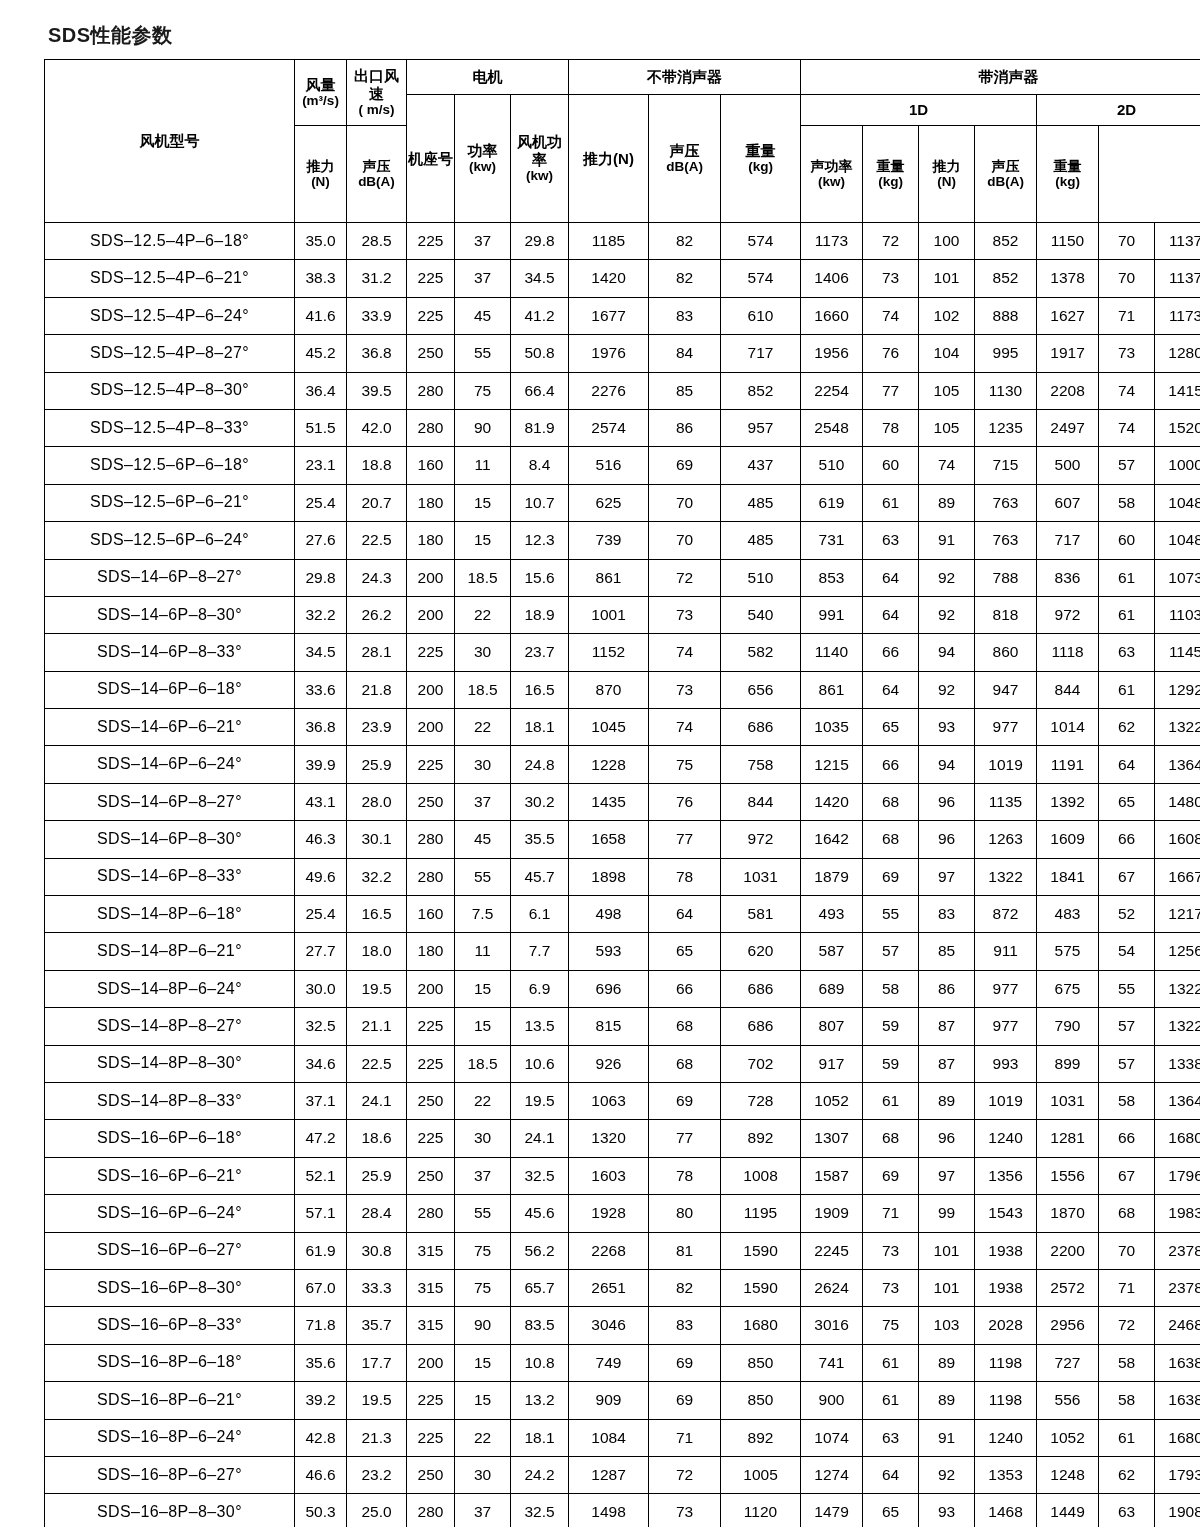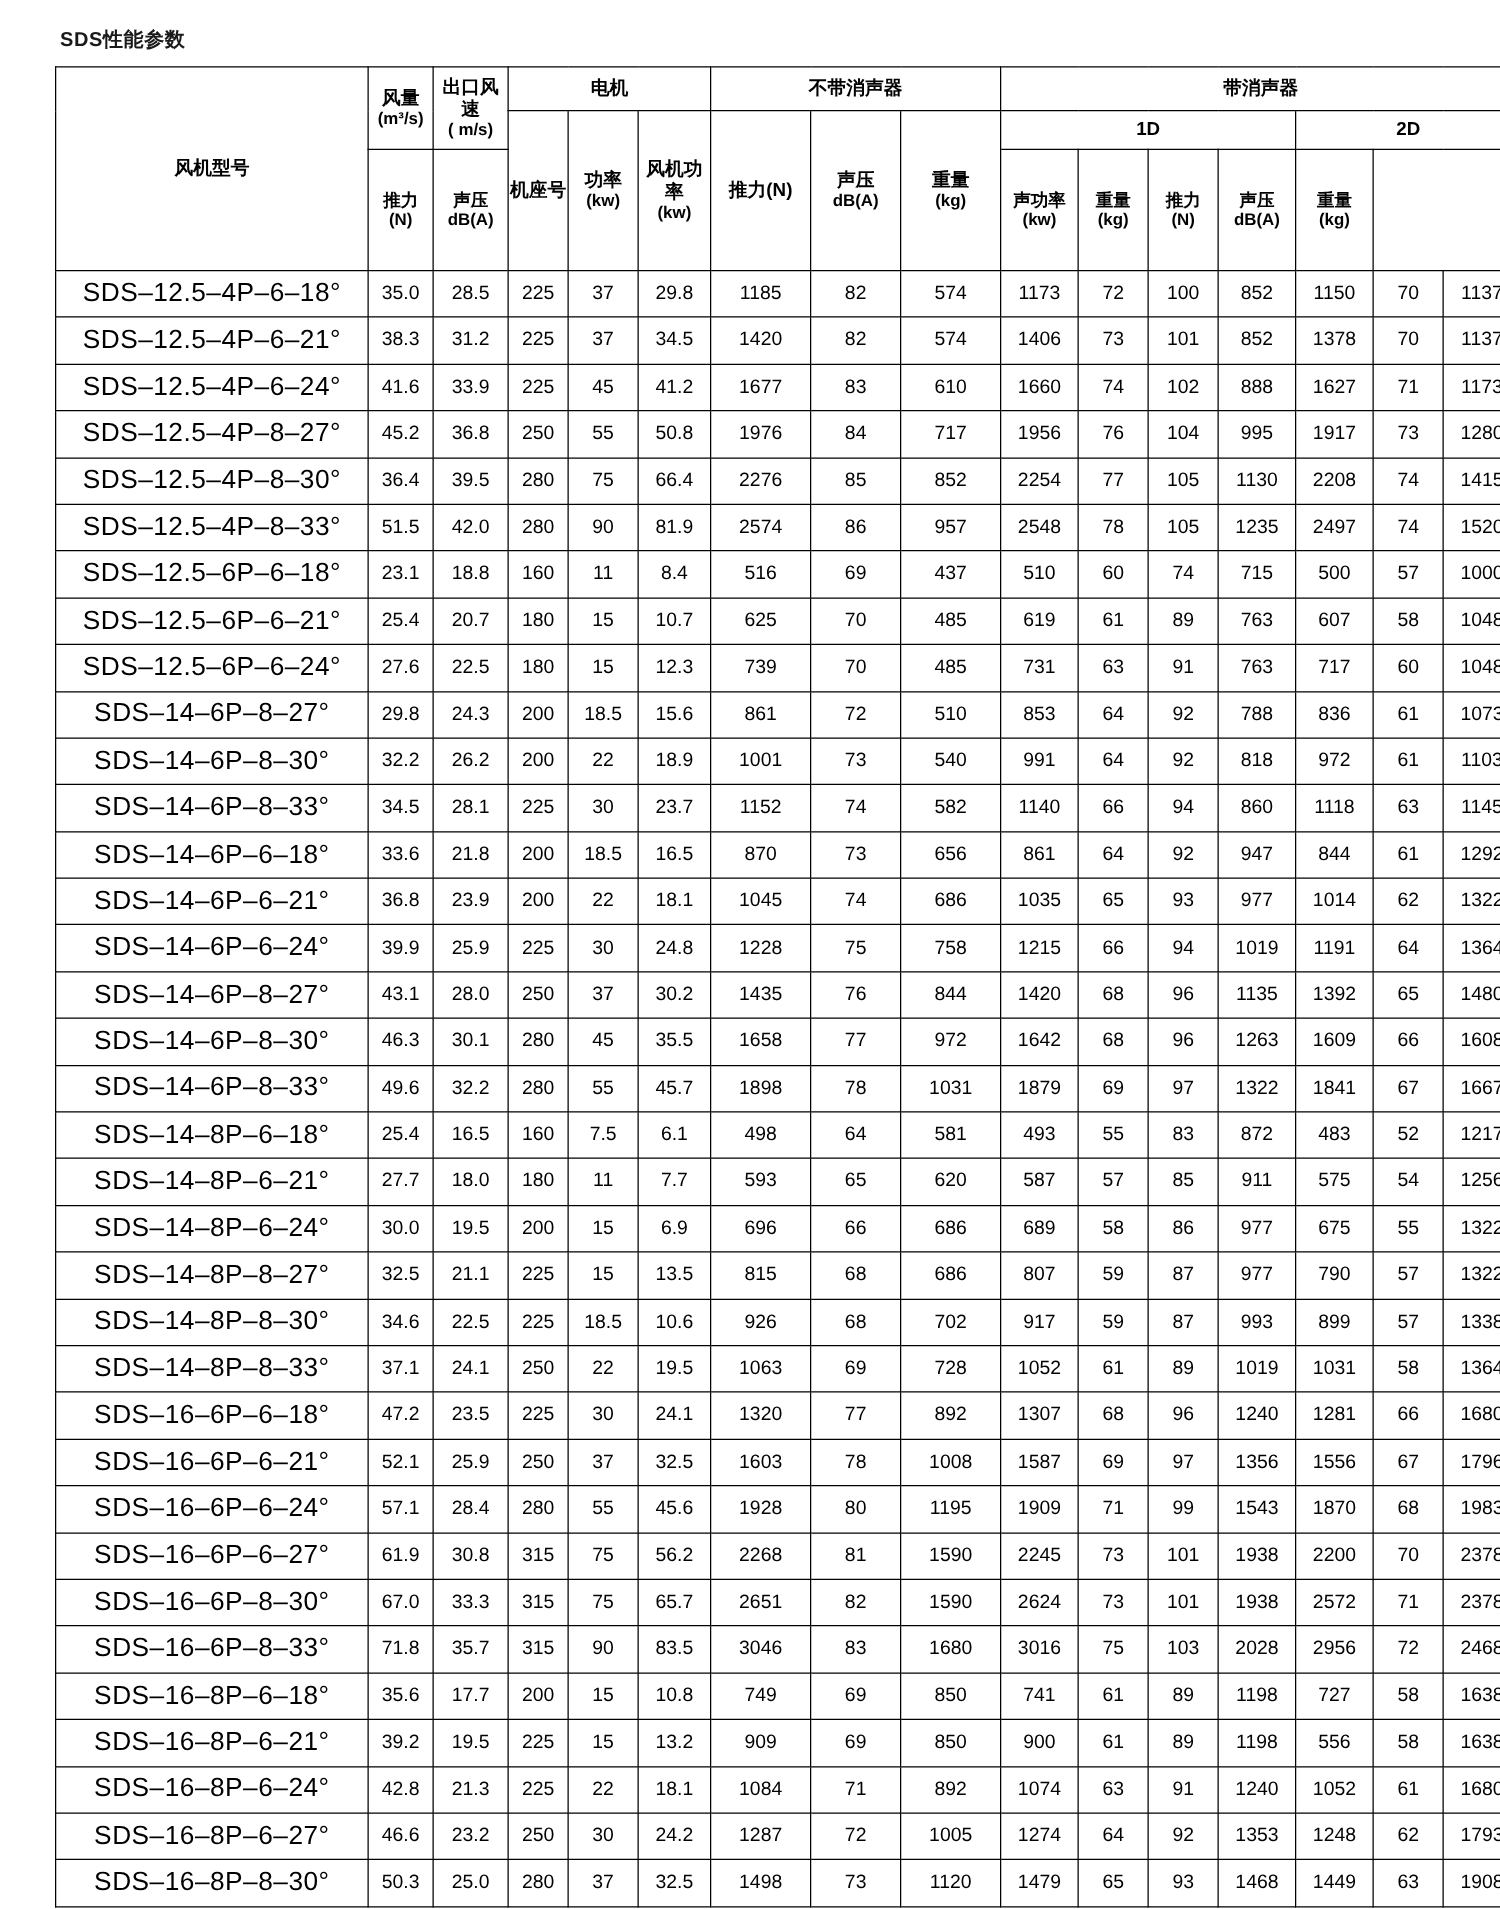--- a/index.html
+++ b/index.html
@@ -15,21 +15,21 @@
     -webkit-font-smoothing: antialiased;
   }
   .page {
     position: relative;
     width: 1200px;
     height: 1527px;
     box-sizing: border-box;
     padding: 22px 34px 0 44px;
   }
   .doc-title {
-    font-size: 16px;
+    font-size: 20px;
     font-weight: bold;
     letter-spacing: 0.5px;
     margin: 0 0 10px 4px;
     color: #1a1a1a;
   }
   table.perf {
     border-collapse: collapse;
     table-layout: fixed;
     width: 1122px;
     font-size: 14.5px;
@@ -48,21 +48,21 @@
     font-size: 15px;
   }
   table.perf thead th.sub {
     font-size: 14px;
   }
   thead tr.h1 th { height: 34px; }
   thead tr.h2 th { height: 30px; }
   thead tr.h3 th { height: 96px; }
   tbody tr { height: 37.4px; }
   td.model {
-    font-size: 21px;
+    font-size: 16px;
     letter-spacing: 0.4px;
     white-space: nowrap;
   }
   td.num {
     font-size: 15.5px;
   }
   .unit {
     display: block;
     font-size: 13.5px;
     font-weight: bold;
@@ -614,21 +614,21 @@
           <td class="num">61</td>
           <td class="num">89</td>
           <td class="num">1019</td>
           <td class="num">1031</td>
           <td class="num">58</td>
           <td class="num">1364</td>
         </tr>
         <tr>
           <td class="model">SDS–16–6P–6–18°</td>
           <td class="num">47.2</td>
-          <td class="num">23.5</td>
+          <td class="num">18.6</td>
           <td class="num">225</td>
           <td class="num">30</td>
           <td class="num">24.1</td>
           <td class="num">1320</td>
           <td class="num">77</td>
           <td class="num">892</td>
           <td class="num">1307</td>
           <td class="num">68</td>
           <td class="num">96</td>
           <td class="num">1240</td>

